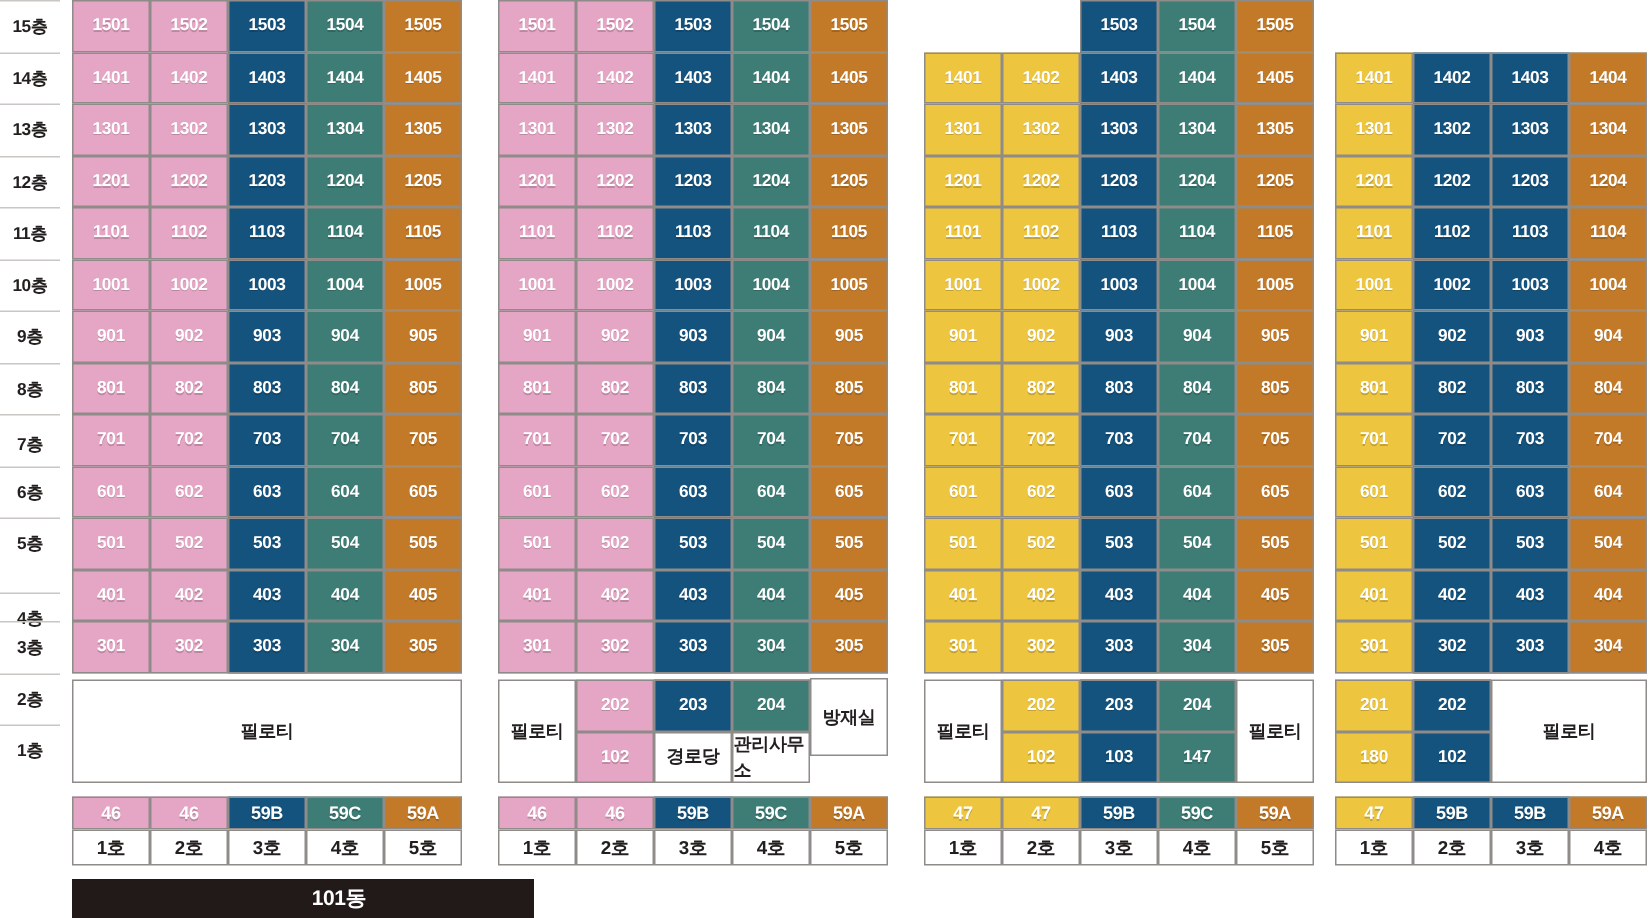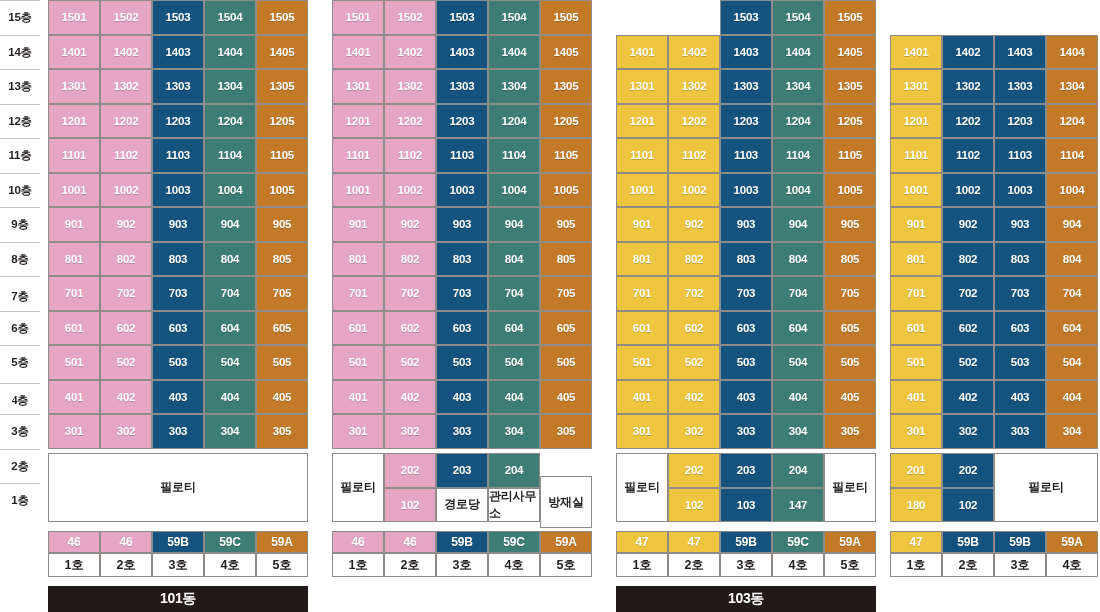--- a/index.html
+++ b/index.html
@@ -52,40 +52,40 @@
     display:flex;align-items:center;justify-content:center;
     font-size:12.5px;font-weight:700;color:#231f1e;
     letter-spacing:-0.3px;
   }
 
   
   .namebar{
     position:absolute;
     background:#211a18;
     display:flex;align-items:center;justify-content:center;
-    color:#ffffff;font-size:14px;font-weight:700;letter-spacing:-0.3px;
+    color:#ffffff;font-size:14px;font-weight:700;letter-spacing:-0.3px;padding-left:48px;
   }
 </style>
 </head>
 <body>
 
 <div id="root">
   <div id="floor-axis">
       <div class="floor-tick" style="top: 0px; height: 34.5px;">15층</div>
       <div class="floor-tick" style="top: 34.5px; height: 34.5px;">14층</div>
       <div class="floor-tick" style="top: 69px; height: 34.5px;">13층</div>
       <div class="floor-tick" style="top: 103.5px; height: 34.5px;">12층</div>
       <div class="floor-tick" style="top: 138px; height: 34.5px;">11층</div>
       <div class="floor-tick" style="top: 172.5px; height: 34.5px;">10층</div>
       <div class="floor-tick" style="top: 207px; height: 34.5px;">9층</div>
       <div class="floor-tick" style="top: 241.5px; height: 34.5px;">8층</div>
       <div class="floor-tick" style="top: 276px; height: 39px;">7층</div>
       <div class="floor-tick" style="top: 310.5px; height: 34.5px;">6층</div>
       <div class="floor-tick" style="top: 345px; height: 34.5px;">5층</div>
-      <div class="floor-tick" style="top: 383px; height: 34.5px; font-family: Liberation Serif, serif;">4층</div>
+      <div class="floor-tick" style="top: 395px; height: 34.5px;">4층</div>
       <div class="floor-tick" style="top: 414px; height: 34.5px;">3층</div>
       <div class="floor-tick" style="top: 448.5px; height: 34.5px;">2층</div>
       <div class="floor-tick" style="top: 483px; height: 34.5px;">1층</div>
     </div>
 <div class="building" style="left: 48px; width: 260px; height: 612px;">
       <div class="cell" style="left: 0px; top: 0px; width: 52px; height: 34.5px; background: rgb(229, 165, 197);">1501</div>
       <div class="cell" style="left: 52px; top: 0px; width: 52px; height: 34.5px; background: rgb(229, 165, 197);">1502</div>
       <div class="cell" style="left: 104px; top: 0px; width: 52px; height: 34.5px; background: rgb(20, 83, 126);">1503</div>
       <div class="cell" style="left: 156px; top: 0px; width: 52px; height: 34.5px; background: rgb(61, 125, 118);">1504</div>
       <div class="cell" style="left: 208px; top: 0px; width: 52px; height: 34.5px; background: rgb(195, 122, 40);">1505</div>
@@ -225,21 +225,21 @@
       <div class="cell" style="left: 208px; top: 379.5px; width: 52px; height: 34.5px; background: rgb(195, 122, 40);">405</div>
       <div class="cell" style="left: 0px; top: 414px; width: 52px; height: 34.5px; background: rgb(229, 165, 197);">301</div>
       <div class="cell" style="left: 52px; top: 414px; width: 52px; height: 34.5px; background: rgb(229, 165, 197);">302</div>
       <div class="cell" style="left: 104px; top: 414px; width: 52px; height: 34.5px; background: rgb(20, 83, 126);">303</div>
       <div class="cell" style="left: 156px; top: 414px; width: 52px; height: 34.5px; background: rgb(61, 125, 118);">304</div>
       <div class="cell" style="left: 208px; top: 414px; width: 52px; height: 34.5px; background: rgb(195, 122, 40);">305</div>
       <div class="cell white" style="left: 0px; top: 453px; width: 52px; height: 69px;">필로티</div>
       <div class="cell" style="left: 52px; top: 453px; width: 52px; height: 34.5px; background: rgb(229, 165, 197);">202</div>
       <div class="cell" style="left: 104px; top: 453px; width: 52px; height: 34.5px; background: rgb(20, 83, 126);">203</div>
       <div class="cell" style="left: 156px; top: 453px; width: 52px; height: 34.5px; background: rgb(61, 125, 118);">204</div>
-      <div class="cell white" style="left: 208px; top: 476px; width: 52px; height: 52px;">방재실</div>
+      <div class="cell white" style="left: 208px; top: 452px; width: 52px; height: 52px;">방재실</div>
       <div class="cell" style="left: 52px; top: 487.5px; width: 52px; height: 34.5px; background: rgb(229, 165, 197);">102</div>
       <div class="cell white" style="left: 104px; top: 487.5px; width: 52px; height: 34.5px;">경로당</div>
       <div class="cell white" style="left: 156px; top: 487.5px; width: 52px; height: 34.5px;">관리사무소</div>
       <div class="type-cell" style="left: 0px; top: 531px; width: 52px; height: 22px; background: rgb(229, 165, 197);">46</div>
       <div class="type-cell" style="left: 52px; top: 531px; width: 52px; height: 22px; background: rgb(229, 165, 197);">46</div>
       <div class="type-cell" style="left: 104px; top: 531px; width: 52px; height: 22px; background: rgb(20, 83, 126);">59B</div>
       <div class="type-cell" style="left: 156px; top: 531px; width: 52px; height: 22px; background: rgb(61, 125, 118);">59C</div>
       <div class="type-cell" style="left: 208px; top: 531px; width: 52px; height: 22px; background: rgb(195, 122, 40);">59A</div>
       <div class="ho-cell" style="left: 0px; top: 553px; width: 52px; height: 24px;">1호</div>
       <div class="ho-cell" style="left: 52px; top: 553px; width: 52px; height: 24px;">2호</div>
@@ -324,21 +324,20 @@
       <div class="type-cell" style="left: 0px; top: 531px; width: 52px; height: 22px; background: rgb(237, 197, 63);">47</div>
       <div class="type-cell" style="left: 52px; top: 531px; width: 52px; height: 22px; background: rgb(237, 197, 63);">47</div>
       <div class="type-cell" style="left: 104px; top: 531px; width: 52px; height: 22px; background: rgb(20, 83, 126);">59B</div>
       <div class="type-cell" style="left: 156px; top: 531px; width: 52px; height: 22px; background: rgb(61, 125, 118);">59C</div>
       <div class="type-cell" style="left: 208px; top: 531px; width: 52px; height: 22px; background: rgb(195, 122, 40);">59A</div>
       <div class="ho-cell" style="left: 0px; top: 553px; width: 52px; height: 24px;">1호</div>
       <div class="ho-cell" style="left: 52px; top: 553px; width: 52px; height: 24px;">2호</div>
       <div class="ho-cell" style="left: 104px; top: 553px; width: 52px; height: 24px;">3호</div>
       <div class="ho-cell" style="left: 156px; top: 553px; width: 52px; height: 24px;">4호</div>
       <div class="ho-cell" style="left: 208px; top: 553px; width: 52px; height: 24px;">5호</div>
-      <div class="namebar" style="left: 0px; top: 586px; width: 260px; height: 26px;">103동</div>
     </div>
     <div class="building" style="left: 890px; width: 208px; height: 612px;">
       <div class="cell empty" style="left: 0px; top: 0px; width: 52px; height: 34.5px;"></div>
       <div class="cell empty" style="left: 52px; top: 0px; width: 52px; height: 34.5px;"></div>
       <div class="cell empty" style="left: 104px; top: 0px; width: 52px; height: 34.5px;"></div>
       <div class="cell empty" style="left: 156px; top: 0px; width: 52px; height: 34.5px;"></div>
       <div class="cell" style="left: 0px; top: 34.5px; width: 52px; height: 34.5px; background: rgb(237, 197, 63);">1401</div>
       <div class="cell" style="left: 52px; top: 34.5px; width: 52px; height: 34.5px; background: rgb(20, 83, 126);">1402</div>
       <div class="cell" style="left: 104px; top: 34.5px; width: 52px; height: 34.5px; background: rgb(20, 83, 126);">1403</div>
       <div class="cell" style="left: 156px; top: 34.5px; width: 52px; height: 34.5px; background: rgb(195, 122, 40);">1404</div>

